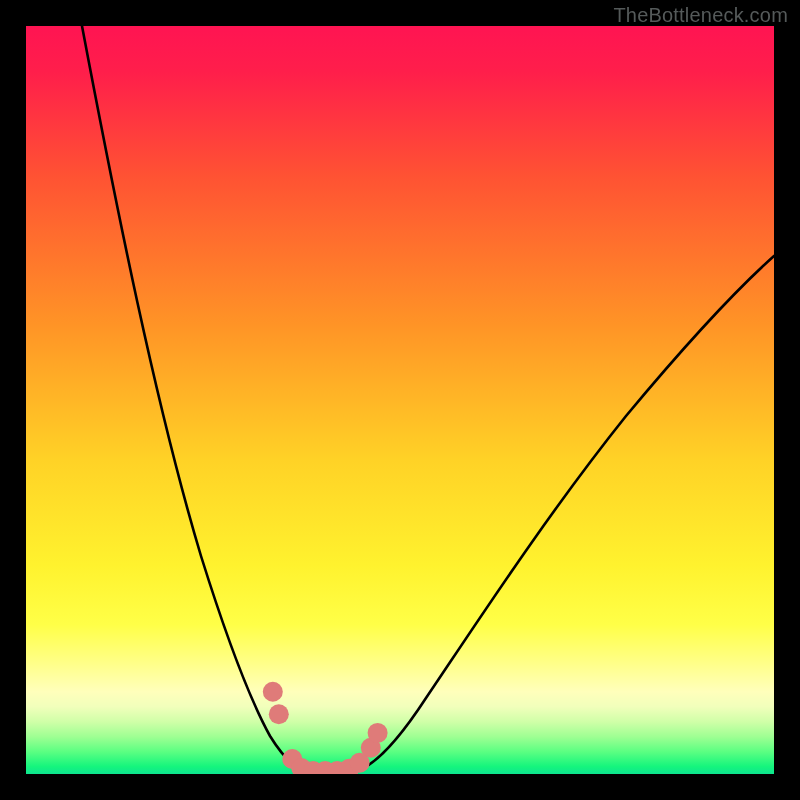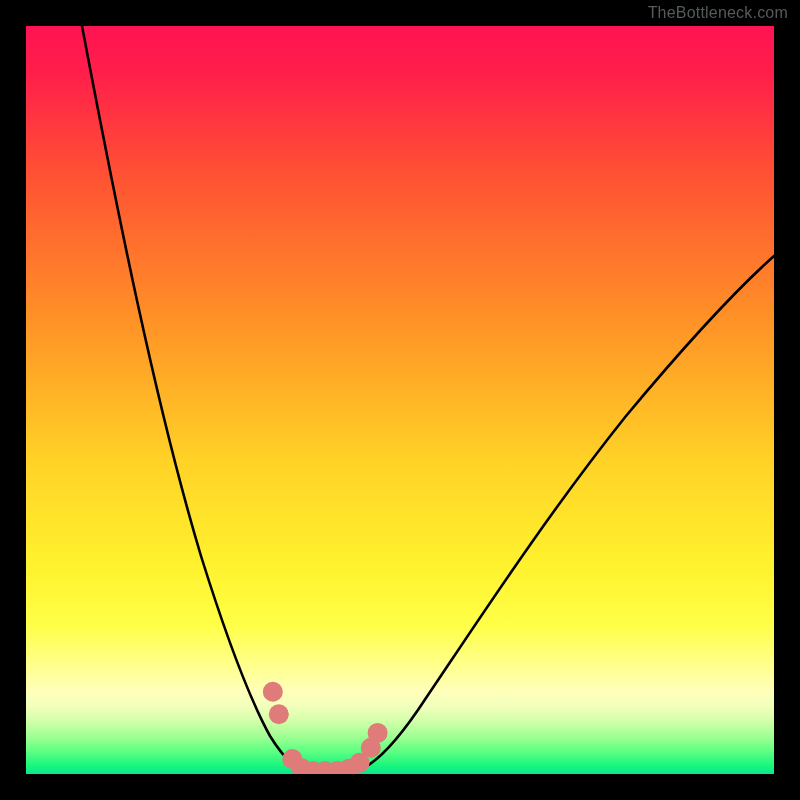--- a/index.html
+++ b/index.html
@@ -14,21 +14,21 @@
     position: relative;
     width: 800px;
     height: 800px;
     background: #000;
   }
   .watermark {
     position: absolute;
     top: 4px;
     right: 12px;
     font-family: Arial, Helvetica, sans-serif;
-    font-size: 16px;
+    font-size: 20px;
     font-weight: 500;
     color: #555a5a;
     letter-spacing: 0.2px;
     z-index: 5;
   }
   .plot-area {
     position: absolute;
     left: 26px;
     top: 26px;
     width: 748px;

